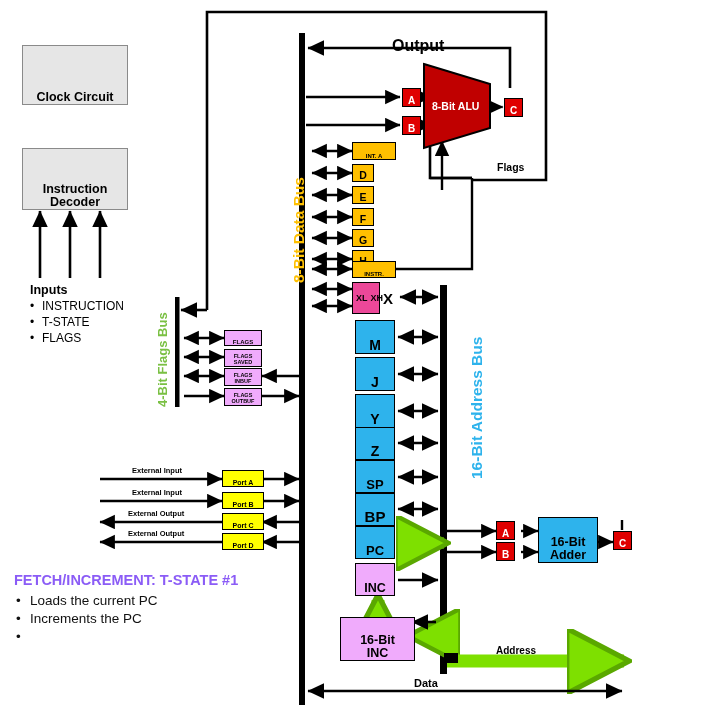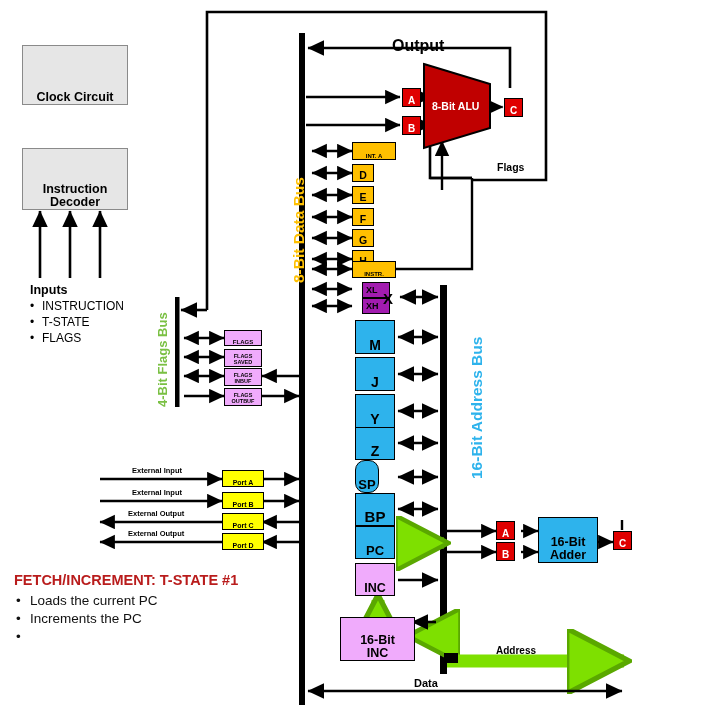--- a/index.html
+++ b/index.html
@@ -46,34 +46,34 @@
     position:absolute;
     font-weight:bold;
     transform-origin: 0 0;
     transform: rotate(-90deg);
     white-space: nowrap;
   }
   .orange-txt { color:#ffc000; }
   .blue-txt   { color:#2eb3ec; }
   .green-txt  { color:#7ac043; }
 
-  .caption-title { position:absolute; font-weight:bold; font-size:14.5px; color:#b91c1c; }
+  .caption-title { position:absolute; font-weight:bold; font-size:14.5px; color:#8b5cf6; }
   .caption-list  { position:absolute; font-size:13.5px; color:#111; }
   .caption-list div { display:flex; margin-bottom:3px; }
   .caption-list .bul { width:14px; }
 
   .inputs-title { position:absolute; font-weight:bold; font-size:12.5px; }
   .inputs-list  { position:absolute; font-size:12px; }
   .inputs-list div { display:flex; margin-bottom:2px; }
   .inputs-list .bul { width:12px; }
 
   .xsplit {
     position:absolute; box-sizing:border-box;
-    border:1.5px solid #000; background:#a21caf;
-    display:flex; flex-direction:column;margin-left:10px;
+    border:1.5px solid #000; background:#ec4899;
+    display:flex; flex-direction:row;
   }
   .xsplit .half {
     flex:1; display:flex; align-items:center; justify-content:flex-start;
     padding-left:3px; font-weight:bold; font-size:9px;
   }
   .xsplit .div { height:1.5px; background:#000; }
   .xbig { position:absolute; font-weight:bold; font-size:15px; }
 </style>
 </head>
 <body>
@@ -275,21 +275,21 @@
   </div>
   <div class="box blue" style="left:355px; top:357px; width:40px; height:34px; font-size:14px;">
     <span>J</span>
   </div>
   <div class="box blue" style="left:355px; top:394px; width:40px; height:34px; font-size:14px;">
     <span>Y</span>
   </div>
   <div class="box blue" style="left:355px; top:427px; width:40px; height:33px; font-size:14px;">
     <span>Z</span>
   </div>
-  <div class="box blue" style="left:355px; top:460px; width:24px; height:33px; font-size:13px;border-radius:10px;">
+  <div class="box blue" style="left:355px; top:460px; width:40px; height:33px; font-size:13px;">
     <span>SP</span>
   </div>
   <div class="box blue" style="left:355px; top:493px; width:40px; height:33px; font-size:15px;">
     <span>BP</span>
   </div>
   <div class="box blue" style="left:355px; top:526px; width:40px; height:33px; font-size:13px;">
     <span>PC</span>
   </div>
   <div class="box green" style="left:355px; top:563px; width:40px; height:33px; font-size:12.5px;">
     <span>INC</span>

